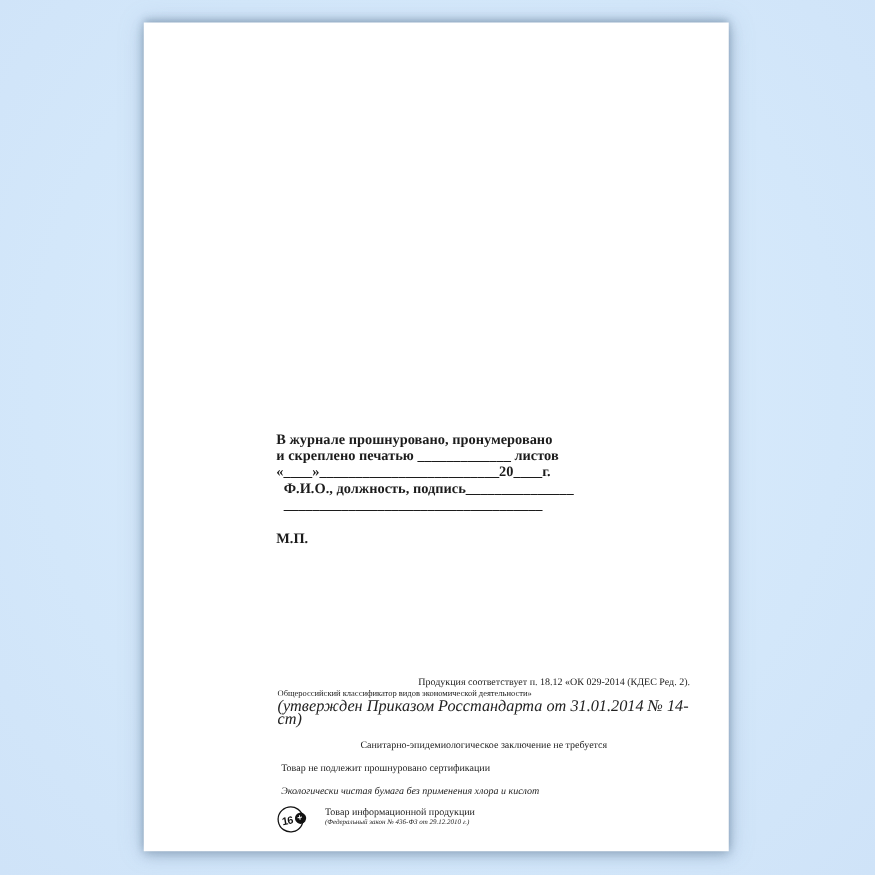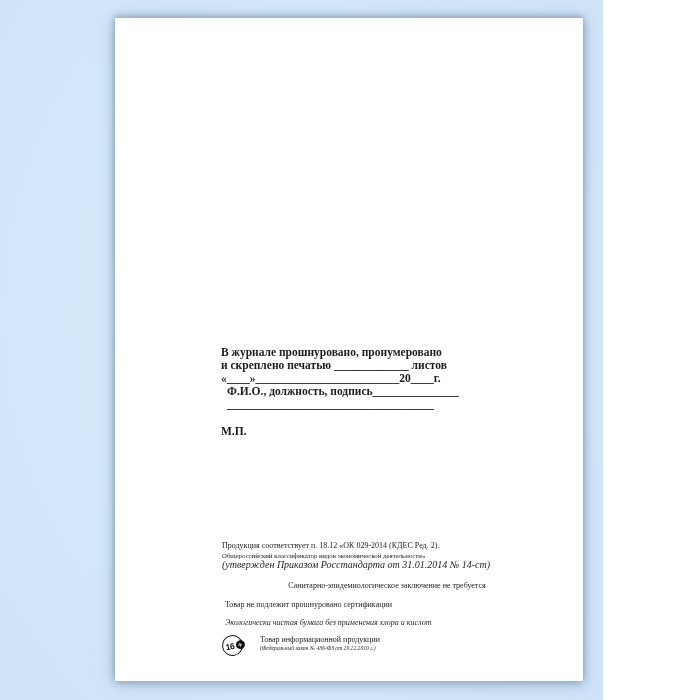--- a/index.html
+++ b/index.html
@@ -1,18 +1,18 @@
 <!DOCTYPE html>
 <html><head>
 <meta charset="utf-8">
 <style>
   html, body { margin: 0; padding: 0; }
   .scene {
     position: relative;
-    width: 603px;
+    width: 700px;
     height: 700px;
     overflow: hidden;
     background: radial-gradient(ellipse at 50% 45%, #dcedfd 0%, #d3e7fa 65%, #cfe3f8 100%);
     font-family: "Liberation Serif", serif;
   }
   .paper {
     position: absolute;
     left: 115px;
     top: 18px;
     width: 468px;
@@ -42,23 +42,23 @@
     font-weight: bold;
     font-size: 11.5px;
   }
   .footer-block {
     position: absolute;
     left: 107px;
     top: 523px;
     width: 330px;
     color: #222;
   }
-  .comp-1 { font-size: 8px;   line-height: 10px; }
+  .comp-1 { font-size: 8px;   line-height: 10px; text-align: right; }
   .comp-2 { font-size: 6.8px; line-height: 9px; }
-  .comp-3 { font-size: 10px; line-height: 10px; font-style: italic; }
+  .comp-3 { font-size: 13px; line-height: 10px; font-style: italic; }
   .note   { font-size: 8px;   line-height: 10px; }
   .note-sanitary { margin-top: 11px; text-align: center; }
   .note-cert     { margin-top: 9px;  padding-left: 3px; }
   .note-eco      { margin-top: 8px;  padding-left: 3px; font-style: italic; }
   .badge-row {
     margin-top: 7px;
     display: flex;
     align-items: flex-start;
     gap: 17px;
   }

